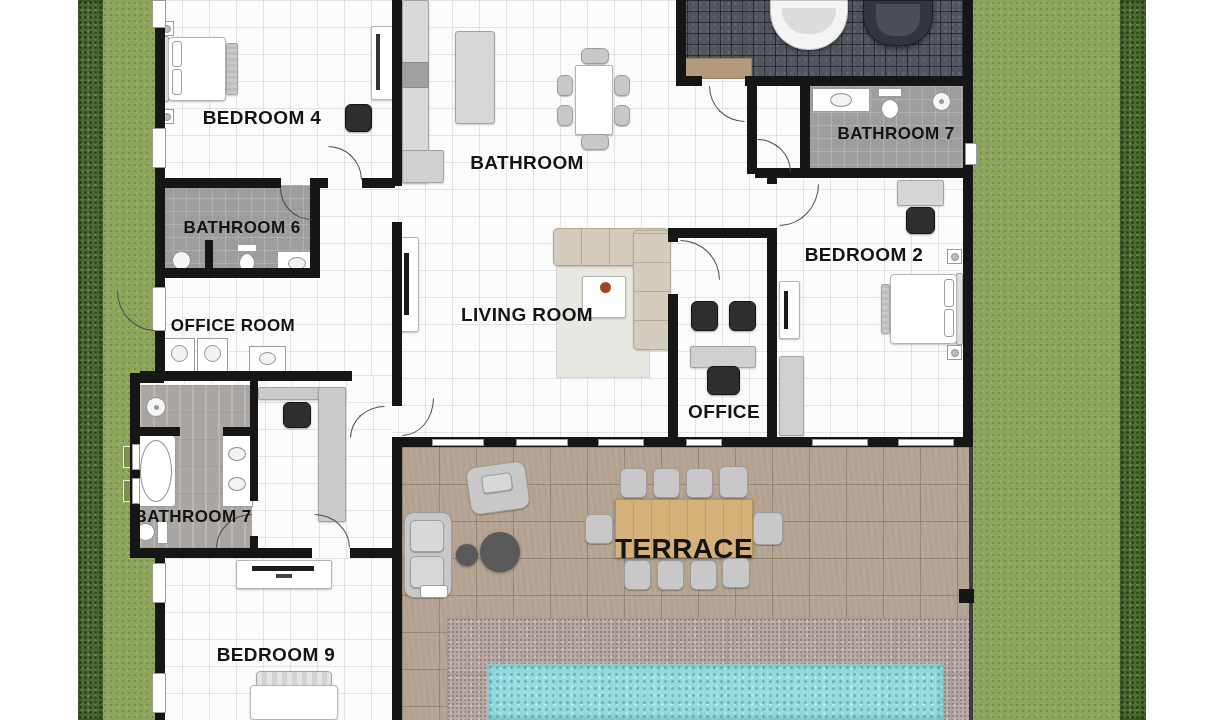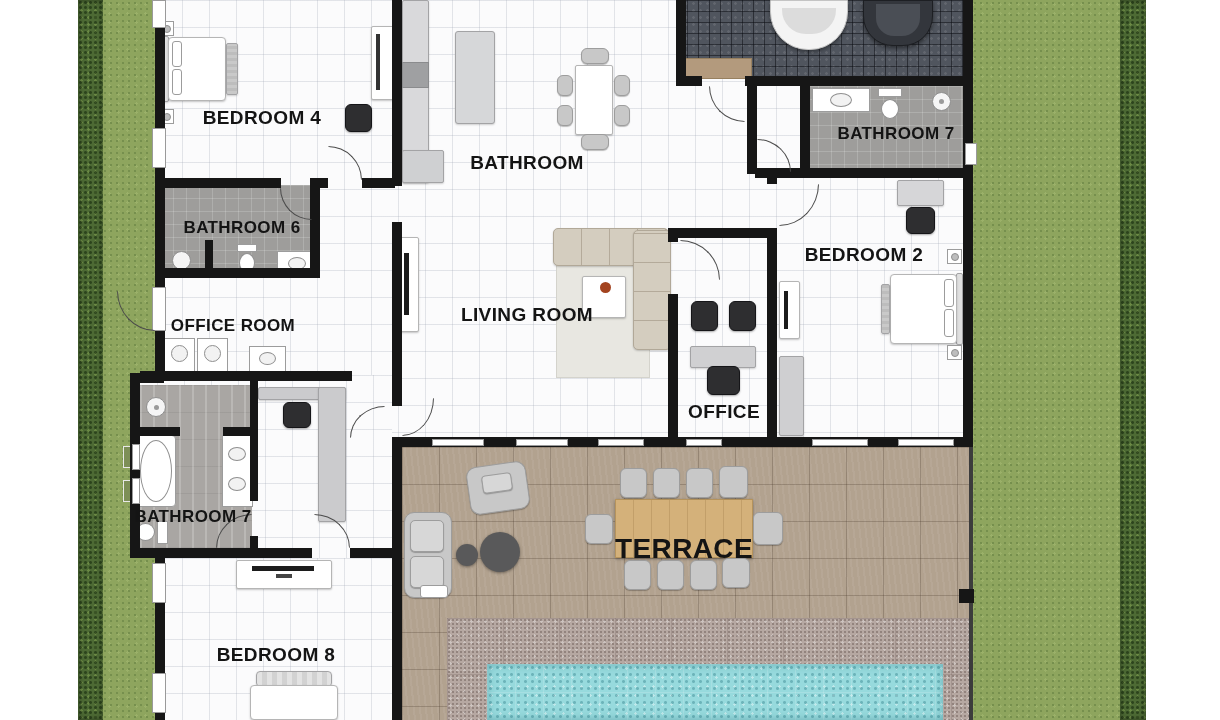--- a/index.html
+++ b/index.html
@@ -280,15 +280,15 @@
   <div class="lab" style="left:262px;top:118px;">BEDROOM 4</div>
   <div class="lab" style="left:527px;top:163px;">BATHROOM</div>
   <div class="lab sm" style="left:242px;top:228px;">BATHROOM 6</div>
   <div class="lab sm" style="left:896px;top:134px;">BATHROOM 7</div>
   <div class="lab" style="left:864px;top:255px;">BEDROOM 2</div>
   <div class="lab sm" style="left:233px;top:326px;">OFFICE ROOM</div>
   <div class="lab" style="left:527px;top:315px;">LIVING ROOM</div>
   <div class="lab" style="left:724px;top:412px;">OFFICE</div>
   <div class="lab sm" style="left:193px;top:517px;">BATHROOM 7</div>
   <div class="lab" style="left:684px;top:529px;font-size:28px;margin-top:20px;">TERRACE</div>
-  <div class="lab" style="left:276px;top:655px;">BEDROOM 8</div>
+  <div class="lab" style="left:276px;top:655px;">BEDROOM 9</div>
 
 </div>
 
 </body></html>

